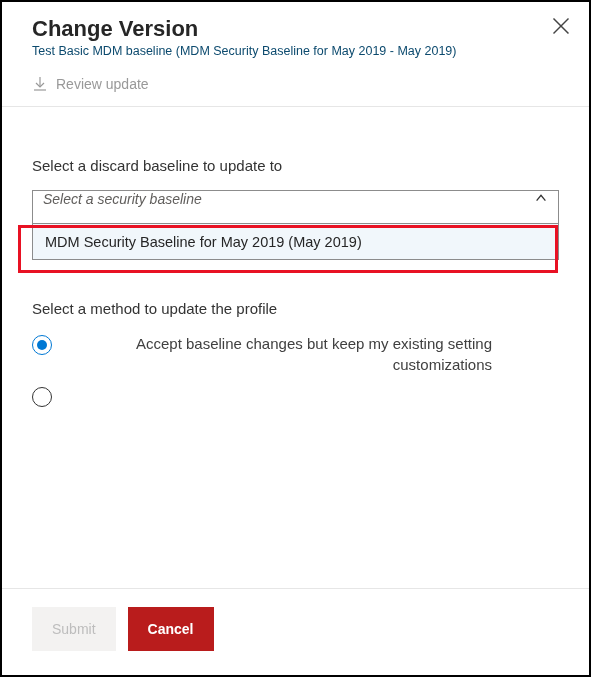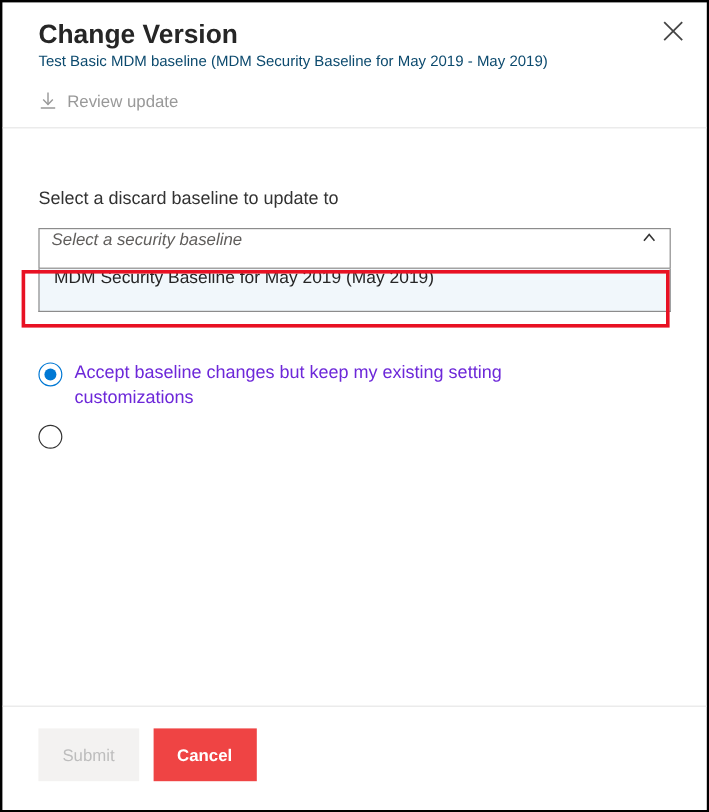--- a/index.html
+++ b/index.html
@@ -87,20 +87,21 @@
       height: 14px;
       color: #333;
     }
     .dropdown-option {
       width: 100%;
       height: 36px;
       border: 1px solid #8c8c8c;
       border-top: none;
       background: #f1f7fb;
       display: flex;
+      align-items: center;
       padding: 0 12px;
       font-size: 14.5px;
       color: #262626;
       cursor: pointer;
     }
     .highlight-box {
       position: absolute;
       border: 3px solid #e81123;
       pointer-events: none;
     }
@@ -133,23 +134,24 @@
       content: "";
       position: absolute;
       top: 50%; left: 50%;
       transform: translate(-50%, -50%);
       width: 10px; height: 10px;
       border-radius: 50%;
       background: #0078d4;
     }
     .radio-label {
       font-size: 15px;
-      color: #6d28d9;
+      color: #404040;
       line-height: 1.4;
       max-width: 430px;
+      text-align: right;
     }
     .footer {
       border-top: 1px solid #e6e6e6;
       padding: 18px 30px 24px 30px;
       display: flex;
       gap: 12px;
     }
     .btn {
       height: 44px;
       padding: 0 20px;
@@ -157,21 +159,21 @@
       border: none;
       cursor: pointer;
       font-family: inherit;
     }
     .btn-disabled {
       background: #f3f2f1;
       color: #bdbdbd;
       cursor: default;
     }
     .btn-primary {
-      background: #ef4444;
+      background: #b91c1c;
       color: #fff;
       font-weight: 600;
     }
   </style>
 </head>
 <body>
 
 <div class="panel">
 
   <div class="header">
@@ -205,20 +207,21 @@
       </svg>
     </div>
 
     <div class="dropdown-option">
       <span>MDM Security Baseline for May 2019 (May 2019)</span>
     </div>
 
     <div class="highlight-box" style="left:16px; top:118px; width:540px; height:48px;"></div>
 
     <div class="method-section">
+      <div class="section-label">Select a method to update the profile</div>
 
       <div class="radio-group">
         <div class="radio-row">
           <div class="radio selected"></div>
           <div class="radio-label">Accept baseline changes but keep my existing setting customizations</div>
         </div>
         <div class="radio-row">
           <div class="radio"></div>
         </div>
       </div>

